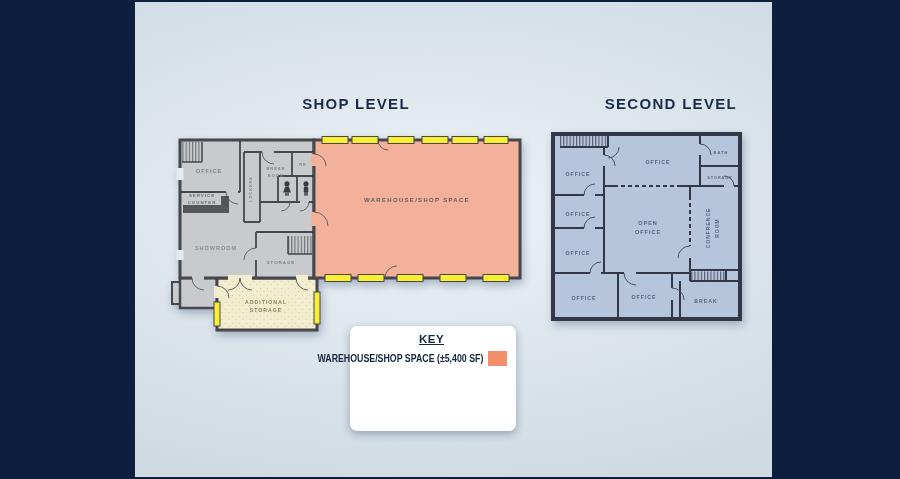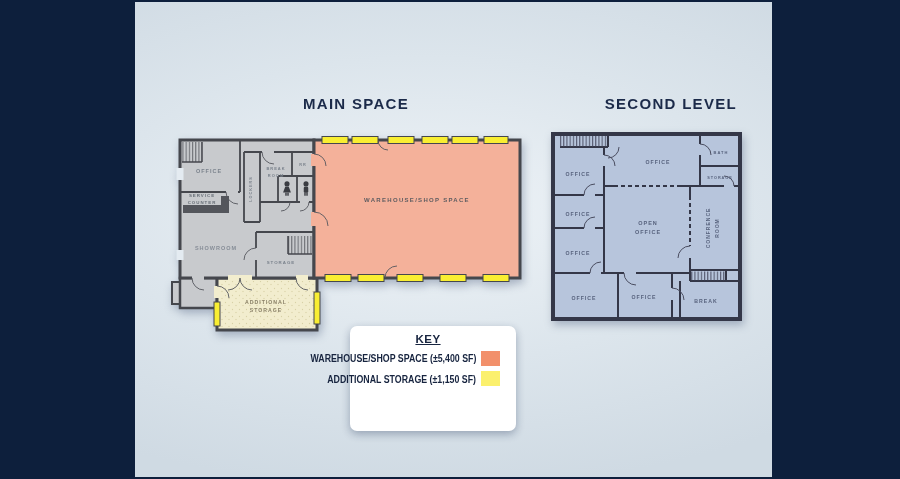--- a/index.html
+++ b/index.html
@@ -11,38 +11,38 @@
   .side-bar.right{left:772px;width:128px;}
   .edge{position:absolute;left:0;width:900px;height:2px;background:#0D1F3C;}
   .edge.top{top:0;} .edge.bottom{bottom:0;}
   .level-title{position:absolute;width:170px;text-align:center;font-size:15px;font-weight:bold;
     letter-spacing:1.3px;color:#1B2A49;top:95px;margin:0;}
   .level-title.main{left:271px;} .level-title.second{left:567px;text-align:right;}
   svg.plans{position:absolute;left:0;top:0;width:900px;height:479px;}
   .plan-shadow{filter:drop-shadow(2px 4px 4px rgba(40,60,95,.32));}
   svg text{font-family:"Liberation Sans",sans-serif;font-weight:bold;text-anchor:middle;}
   .key-box{position:absolute;left:350px;top:326px;width:166px;height:105px;background:#FFFFFF;
-    border-radius:7px;box-shadow:0 3px 8px rgba(15,35,70,.32);padding:7px 16px 6px 6px;box-sizing:border-box;}
+    border-radius:7px;box-shadow:0 3px 8px rgba(15,35,70,.32);padding:7px 9px 6px 6px;box-sizing:border-box;}
   .key-title{text-align:center;font-size:11.5px;font-weight:bold;color:#17243F;
     text-decoration:underline;letter-spacing:.5px;margin-bottom:3px;}
   .key-row{height:20.5px;display:flex;align-items:center;justify-content:flex-end;gap:5px;}
   .key-label{display:inline-block;transform:scaleX(.8);transform-origin:100% 50%;
     white-space:nowrap;font-weight:bold;font-size:11px;color:#17243F;}
   .swatch{display:block;flex:0 0 auto;}
 </style>
 </head>
 <body>
 
 <div class="stage">
   <div class="side-bar left"></div>
   <div class="side-bar right"></div>
   <div class="edge top"></div>
   <div class="edge bottom"></div>
 
-  <h2 class="level-title main">MAIN SPACE</h2>
+  <h2 class="level-title main">SHOP LEVEL</h2>
   <h2 class="level-title second">SECOND LEVEL</h2>
 
   <svg class="plans" viewBox="0 0 900 479">
     <defs>
       <pattern id="dots" width="7" height="7" patternUnits="userSpaceOnUse">
         <circle cx="1.5" cy="1.5" r="0.65" fill="#D8D1A7"></circle>
         <circle cx="5" cy="4.5" r="0.65" fill="#D8D1A7"></circle>
       </pattern>
       <pattern id="hatchG" width="3.2" height="20" patternUnits="userSpaceOnUse">
         <line x1="0.6" y1="0" x2="0.6" y2="20" stroke="#5A5C62" stroke-width="0.9"></line>
@@ -216,20 +216,14 @@
   </svg>
 
   <div class="key-box">
     <div class="key-title">KEY</div>
     <div class="key-row">
       <span class="key-label">WAREHOUSE/SHOP SPACE (±5,400 SF)</span>
       <svg class="swatch" width="19" height="15">
         <rect width="19" height="15" fill="#F2906B"></rect>
       </svg>
     </div>
-    <div class="key-row">
-      <span class="key-label">ADDITIONAL STORAGE (±1,150 SF)</span>
-      <svg class="swatch" width="19" height="15">
-        <rect width="19" height="15" fill="#FBF06D"></rect>
-      </svg>
-    </div>
   </div>
 </div>
 
 </body></html>

